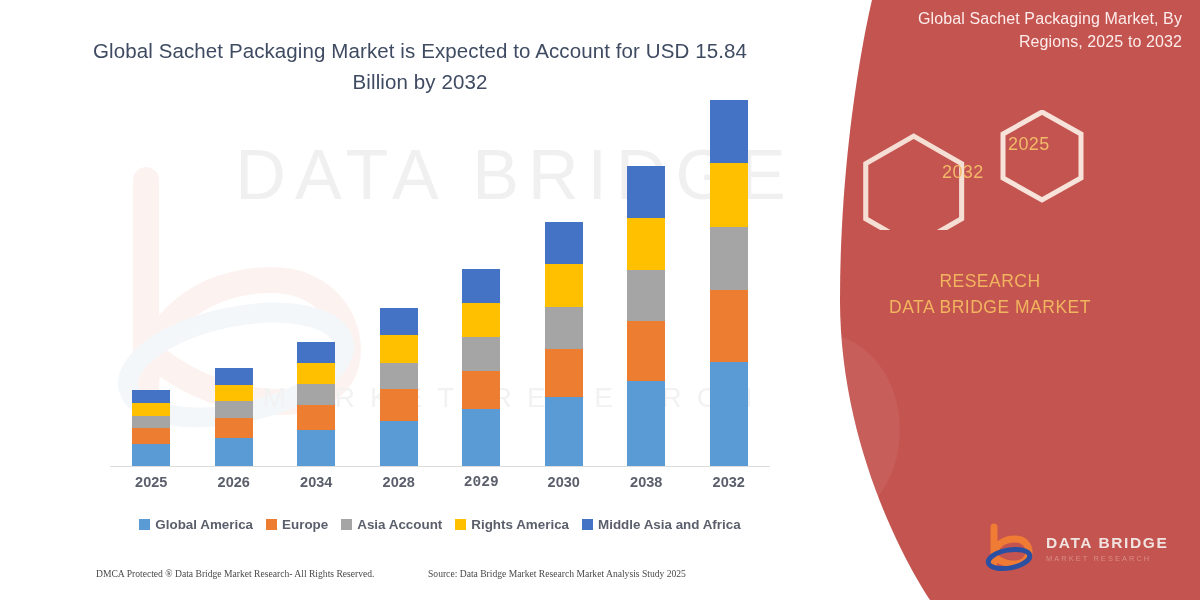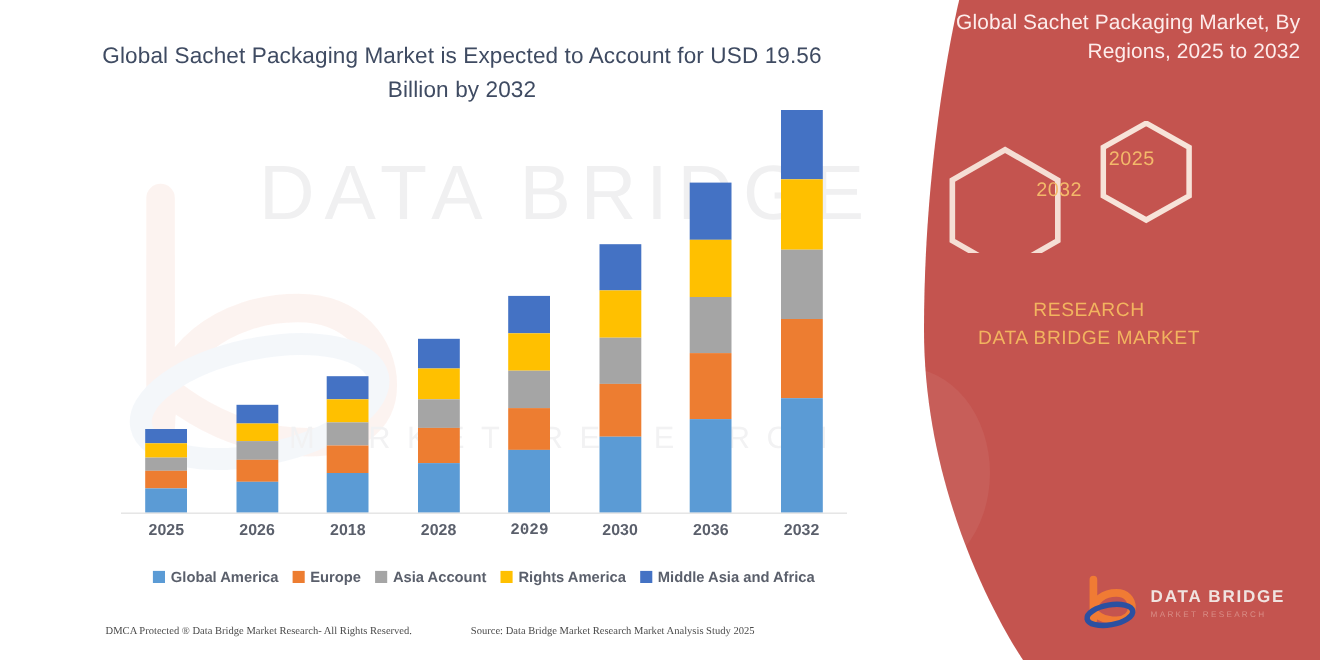--- a/index.html
+++ b/index.html
@@ -27,21 +27,21 @@
     z-index: 3;
   }
   .red-panel svg { display: block; }
 
   .panel-title {
     position: absolute;
     top: 8px; right: 18px;
     width: 330px;
     text-align: right;
     color: #fdeceb;
-    font-size: 19px;
+    font-size: 16px;
     line-height: 1.42;
     letter-spacing: .1px;
     z-index: 6;
   }
 
   
   .hex-wrap { position: absolute; top: 110px; left: 0; width: 420px; height: 120px; z-index: 6; }
   .hex-label {
     position: absolute;
     color: #f3b96a;
@@ -233,21 +233,21 @@
     <div class="wm-mark">
       <svg width="300" height="300" viewBox="0 0 300 300">
         <path d="M60 40 L60 250 M60 250 C60 180 120 140 185 140 C235 140 262 175 262 210 C262 245 232 262 195 262 C140 262 95 240 60 210" fill="none" stroke="#fbe8e2" stroke-width="26" stroke-linecap="round"></path>
         <ellipse cx="150" cy="225" rx="110" ry="48" fill="none" stroke="#eaf0f7" stroke-width="20" transform="rotate(-12 150 225)"></ellipse>
       </svg>
     </div>
 
     <div class="wm-text">DATA BRIDGE</div>
     <div class="wm-text2">MARKET RESEARCH</div>
 
-    <div class="chart-title">Global Sachet Packaging Market is Expected to Account for USD 19.56 Billion by 2032</div>
+    <div class="chart-title">Global Sachet Packaging Market is Expected to Account for USD 15.84 Billion by 2032</div>
 
     <div class="plot" id="plot">
         <div class="bar" style="left: 22.25px; height: 76.3297px;">
           <div class="seg" style="background: rgb(91, 155, 213); height: 28.8462%;"></div>
           <div class="seg" style="background: rgb(237, 125, 49); height: 20.6044%;"></div>
           <div class="seg" style="background: rgb(165, 165, 165); height: 16.4835%;"></div>
           <div class="seg" style="background: rgb(255, 192, 0); height: 17.033%;"></div>
           <div class="seg" style="background: rgb(68, 114, 196); height: 17.033%;"></div>
         </div>
         <div class="bar" style="left: 104.75px; height: 98.1382px;">
@@ -297,25 +297,25 @@
           <div class="seg" style="background: rgb(237, 125, 49); height: 19.7481%;"></div>
           <div class="seg" style="background: rgb(165, 165, 165); height: 17.1723%;"></div>
           <div class="seg" style="background: rgb(255, 192, 0); height: 17.4585%;"></div>
           <div class="seg" style="background: rgb(68, 114, 196); height: 17.2868%;"></div>
         </div>
       </div>
     <div class="axis-line"></div>
     <div class="x-labels" id="x-labels">
         <div class="x-label" style="left: 6.25px;">2025</div>
         <div class="x-label" style="left: 88.75px;">2026</div>
-        <div class="x-label" style="left: 171.25px;">2018</div>
+        <div class="x-label" style="left: 171.25px;">2034</div>
         <div class="x-label" style="left: 253.75px;">2028</div>
         <div class="x-label" style="left: 336.25px; font-family: Liberation Mono, monospace;">2029</div>
         <div class="x-label" style="left: 418.75px;">2030</div>
-        <div class="x-label" style="left: 501.25px;">2036</div>
+        <div class="x-label" style="left: 501.25px;">2038</div>
         <div class="x-label" style="left: 583.75px;">2032</div>
       </div>
 
     <div class="legend" id="legend">
         <div class="legend-item">
           <span class="legend-swatch" style="background: rgb(91, 155, 213);"></span>
           <span class="legend-label">Global America</span>
         </div>
         <div class="legend-item">
           <span class="legend-swatch" style="background: rgb(237, 125, 49);"></span>

